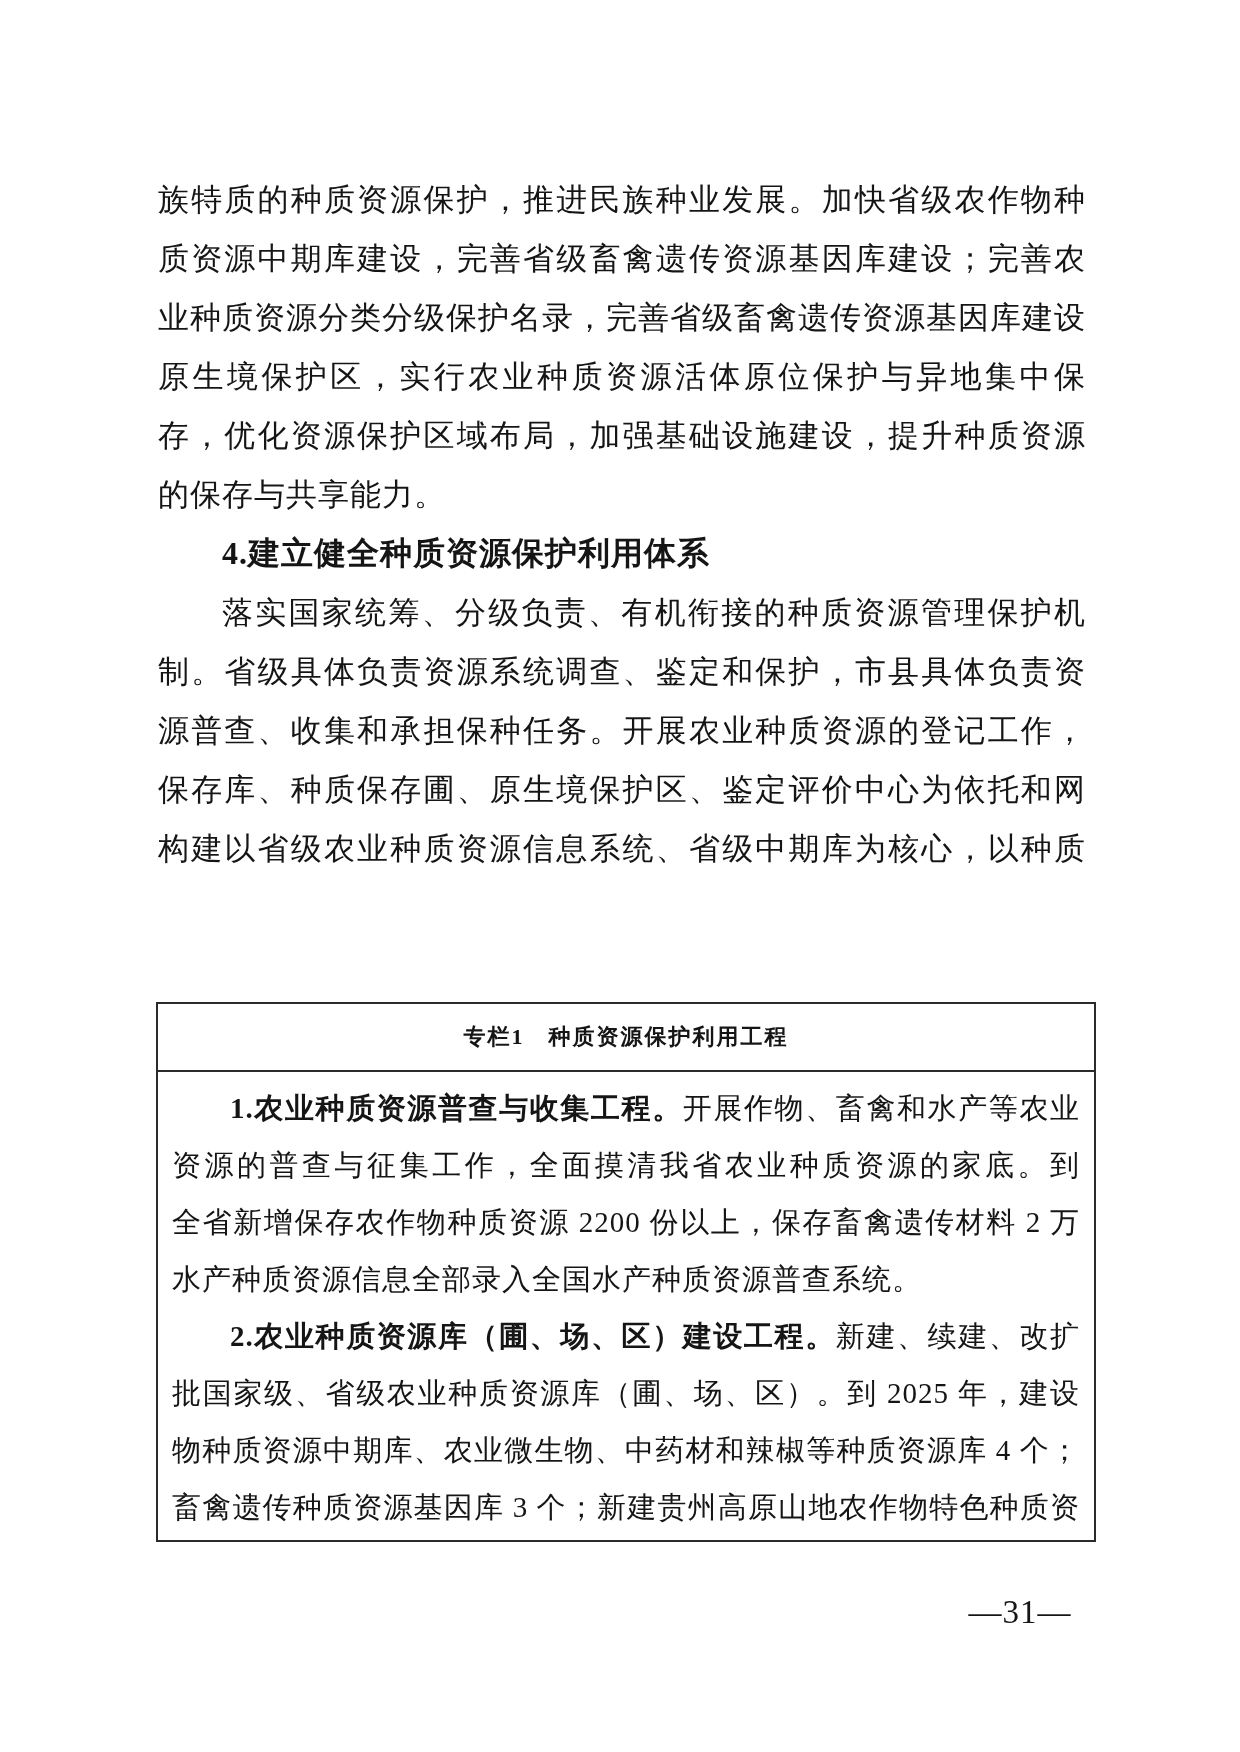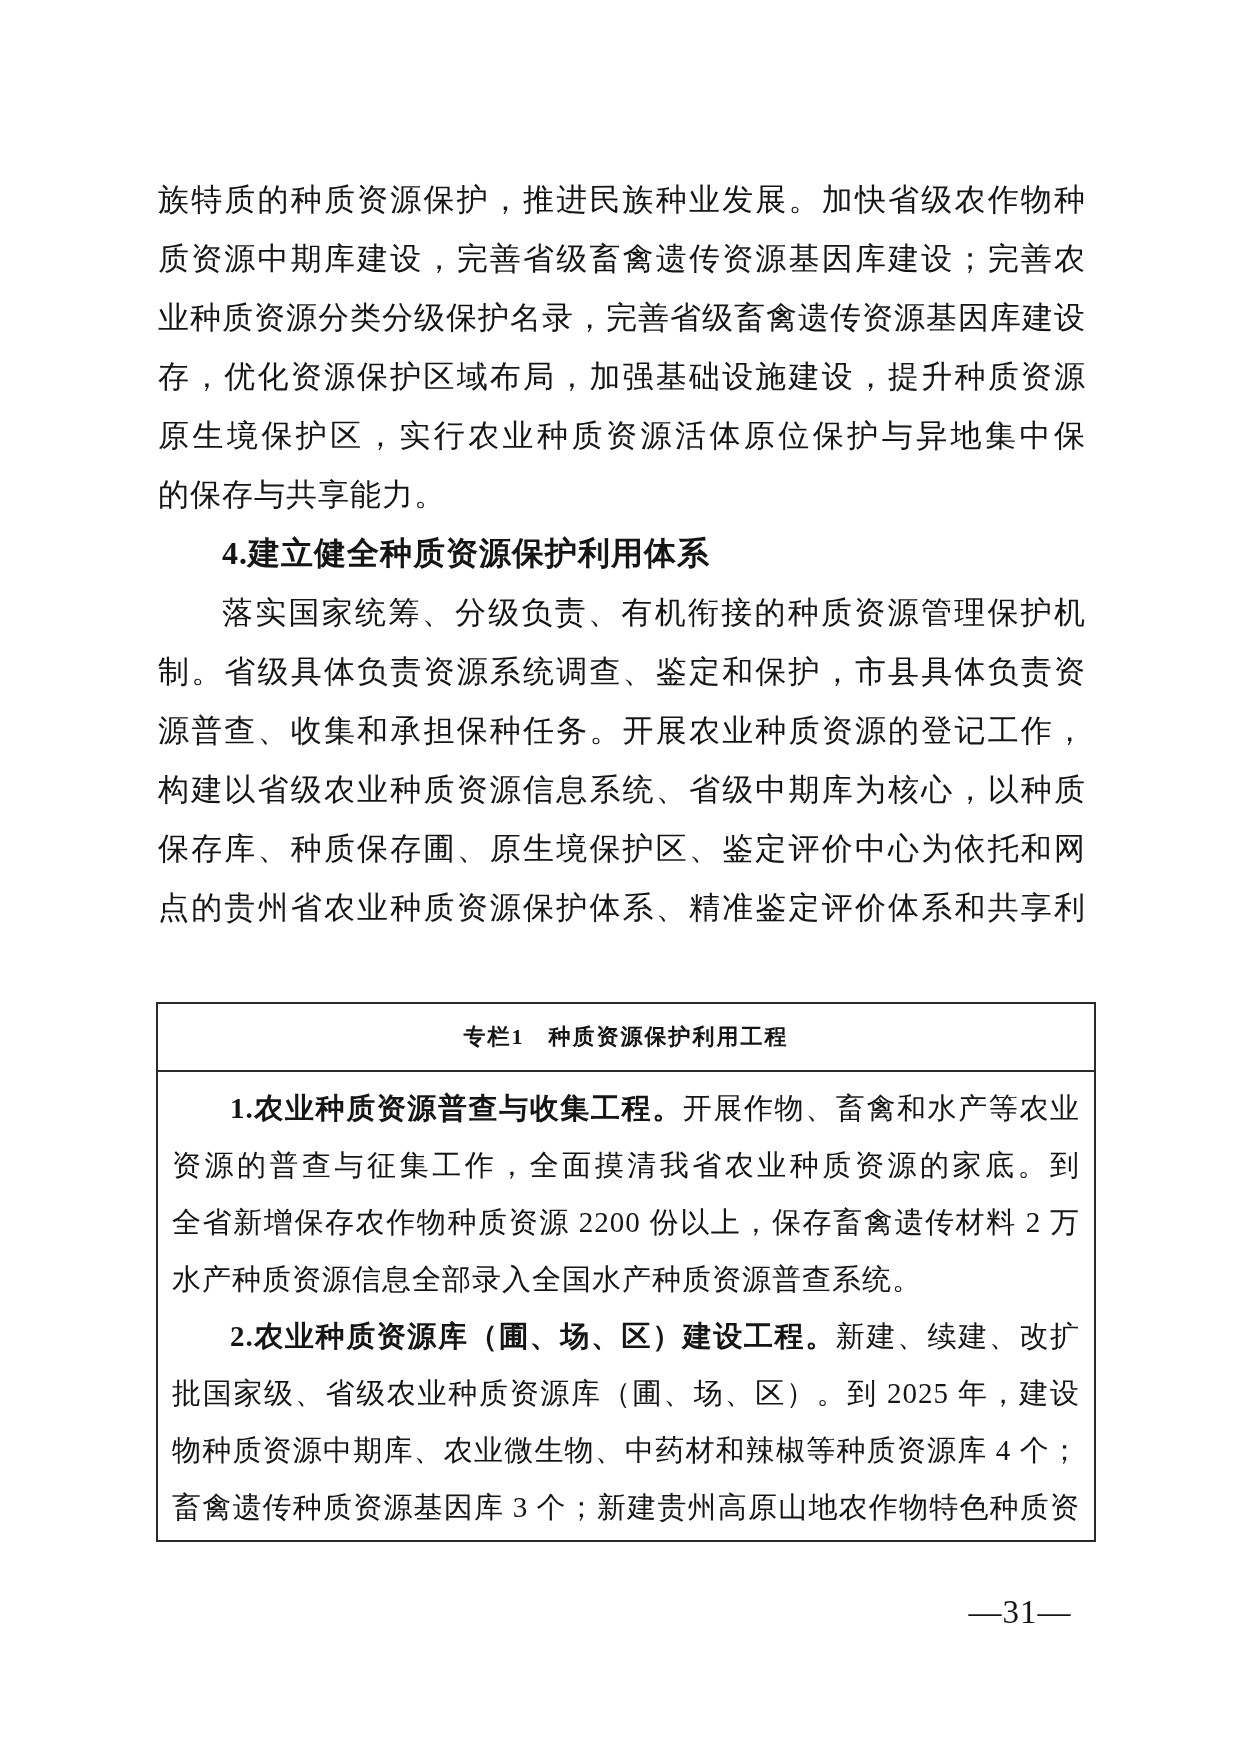--- a/index.html
+++ b/index.html
@@ -77,34 +77,33 @@
 </head>
 <body>
 
 <div class="page">
 
   <div class="body-text">
     <div>
         <div class="tline just"><span>族特质的种质资源保护，推进民族种业发展。加快省级农作物种</span></div>
         <div class="tline just"><span>质资源中期库建设，完善省级畜禽遗传资源基因库建设；完善农</span></div>
         <div class="tline just"><span>业种质资源分类分级保护名录，完善省级畜禽遗传资源基因库建设</span></div>
+        <div class="tline just"><span>原生境保护区，实行农业种质资源活体原位保护与异地集中保</span></div>
         <div class="tline just"><span>存，优化资源保护区域布局，加强基础设施建设，提升种质资源</span></div>
-        <div class="tline just"><span>原生境保护区，实行农业种质资源活体原位保护与异地集中保</span></div>
         <div class="tline"><span>的保存与共享能力。</span></div>
       </div>
 
     <div class="section-heading">4.建立健全种质资源保护利用体系</div>
 
     <div>
         <div class="tline indent just"><span>落实国家统筹、分级负责、有机衔接的种质资源管理保护机</span></div>
         <div class="tline just"><span>制。省级具体负责资源系统调查、鉴定和保护，市县具体负责资</span></div>
         <div class="tline just"><span>源普查、收集和承担保种任务。开展农业种质资源的登记工作，</span></div>
+        <div class="tline just"><span>保存库、种质保存圃、原生境保护区、鉴定评价中心为依托和网</span></div>
         <div class="tline just"><span>构建以省级农业种质资源信息系统、省级中期库为核心，以种质</span></div>
-        <div class="tline just"><span>保存库、种质保存圃、原生境保护区、鉴定评价中心为依托和网</span></div>
-        <div class="tline just"><span>点的贵州省农业种质资源保护体系、精准鉴定评价体系和共享利</span></div>
       </div>
   </div>
 
   <div class="column-box">
     <div class="box-header">专栏1　种质资源保护利用工程</div>
     <div class="box-body">
         <div class="tline indent just"><span class="bold">1.农业种质资源普查与收集工程。</span><span>开展作物、畜禽和水产等农业种质</span></div>
         <div class="tline just"><span>资源的普查与征集工作，全面摸清我省农业种质资源的家底。到 2025 年，</span></div>
         <div class="tline just"><span>全省新增保存农作物种质资源 2200 份以上，保存畜禽遗传材料 2 万份，</span></div>
         <div class="tline"><span>水产种质资源信息全部录入全国水产种质资源普查系统。</span></div>

